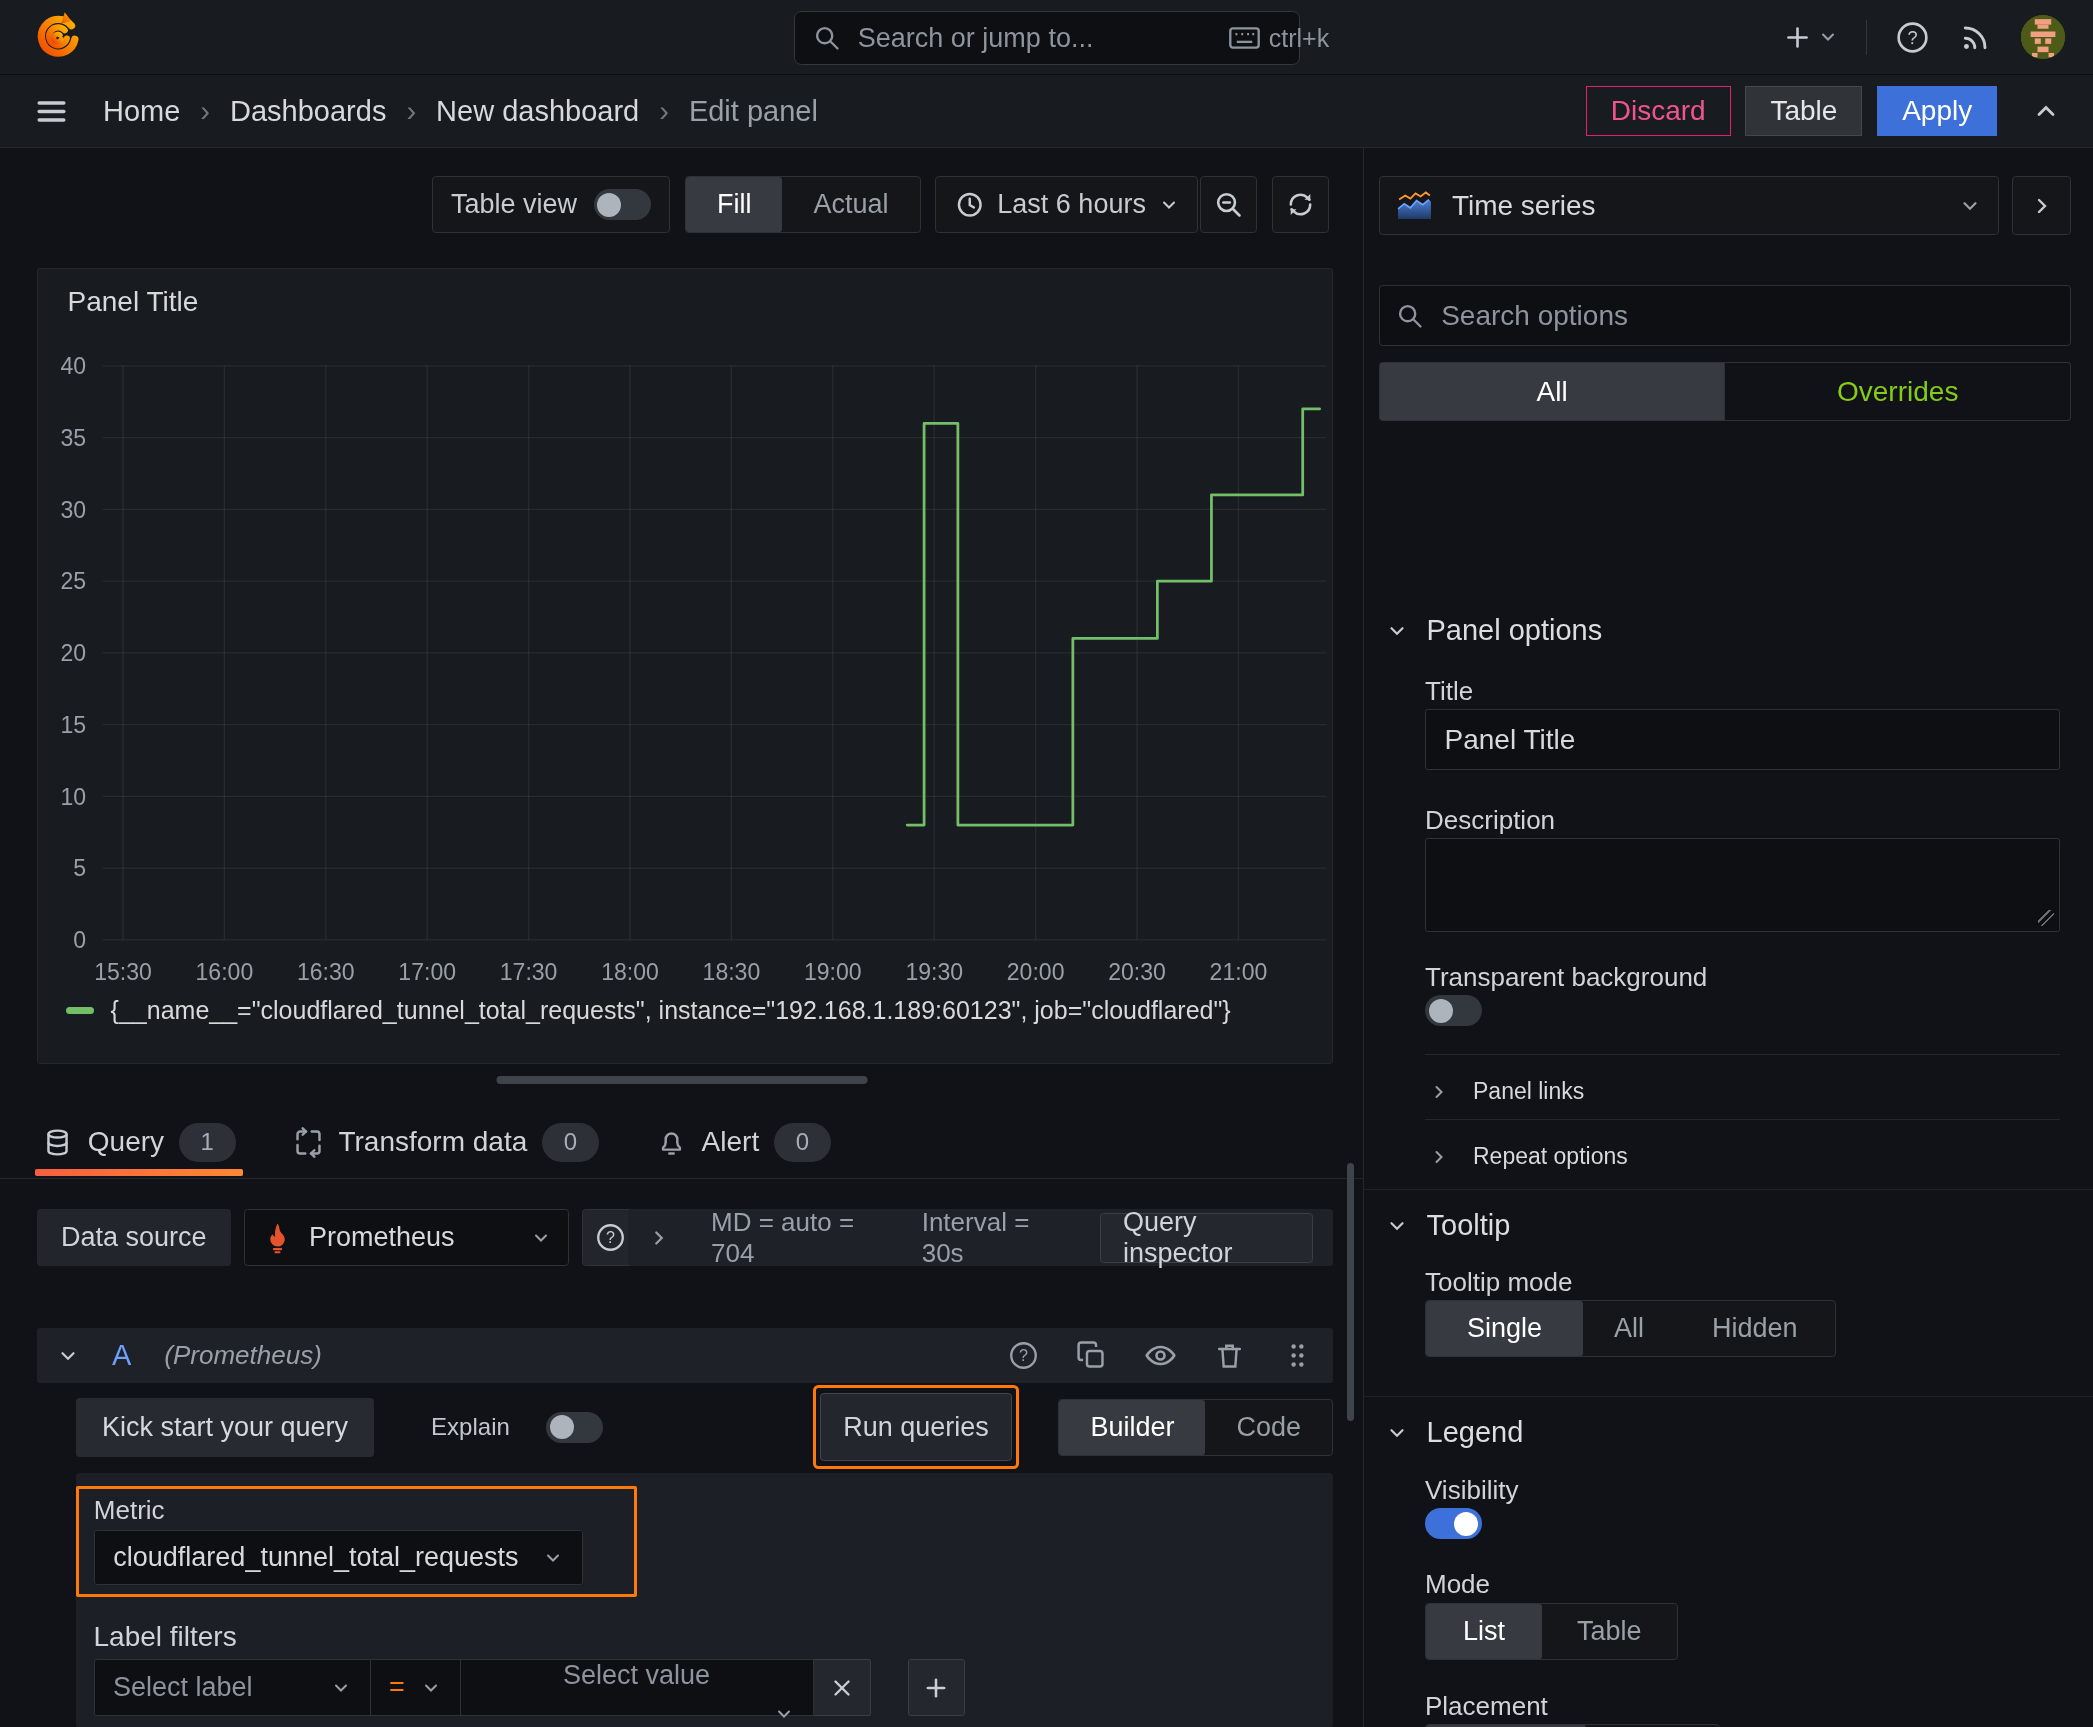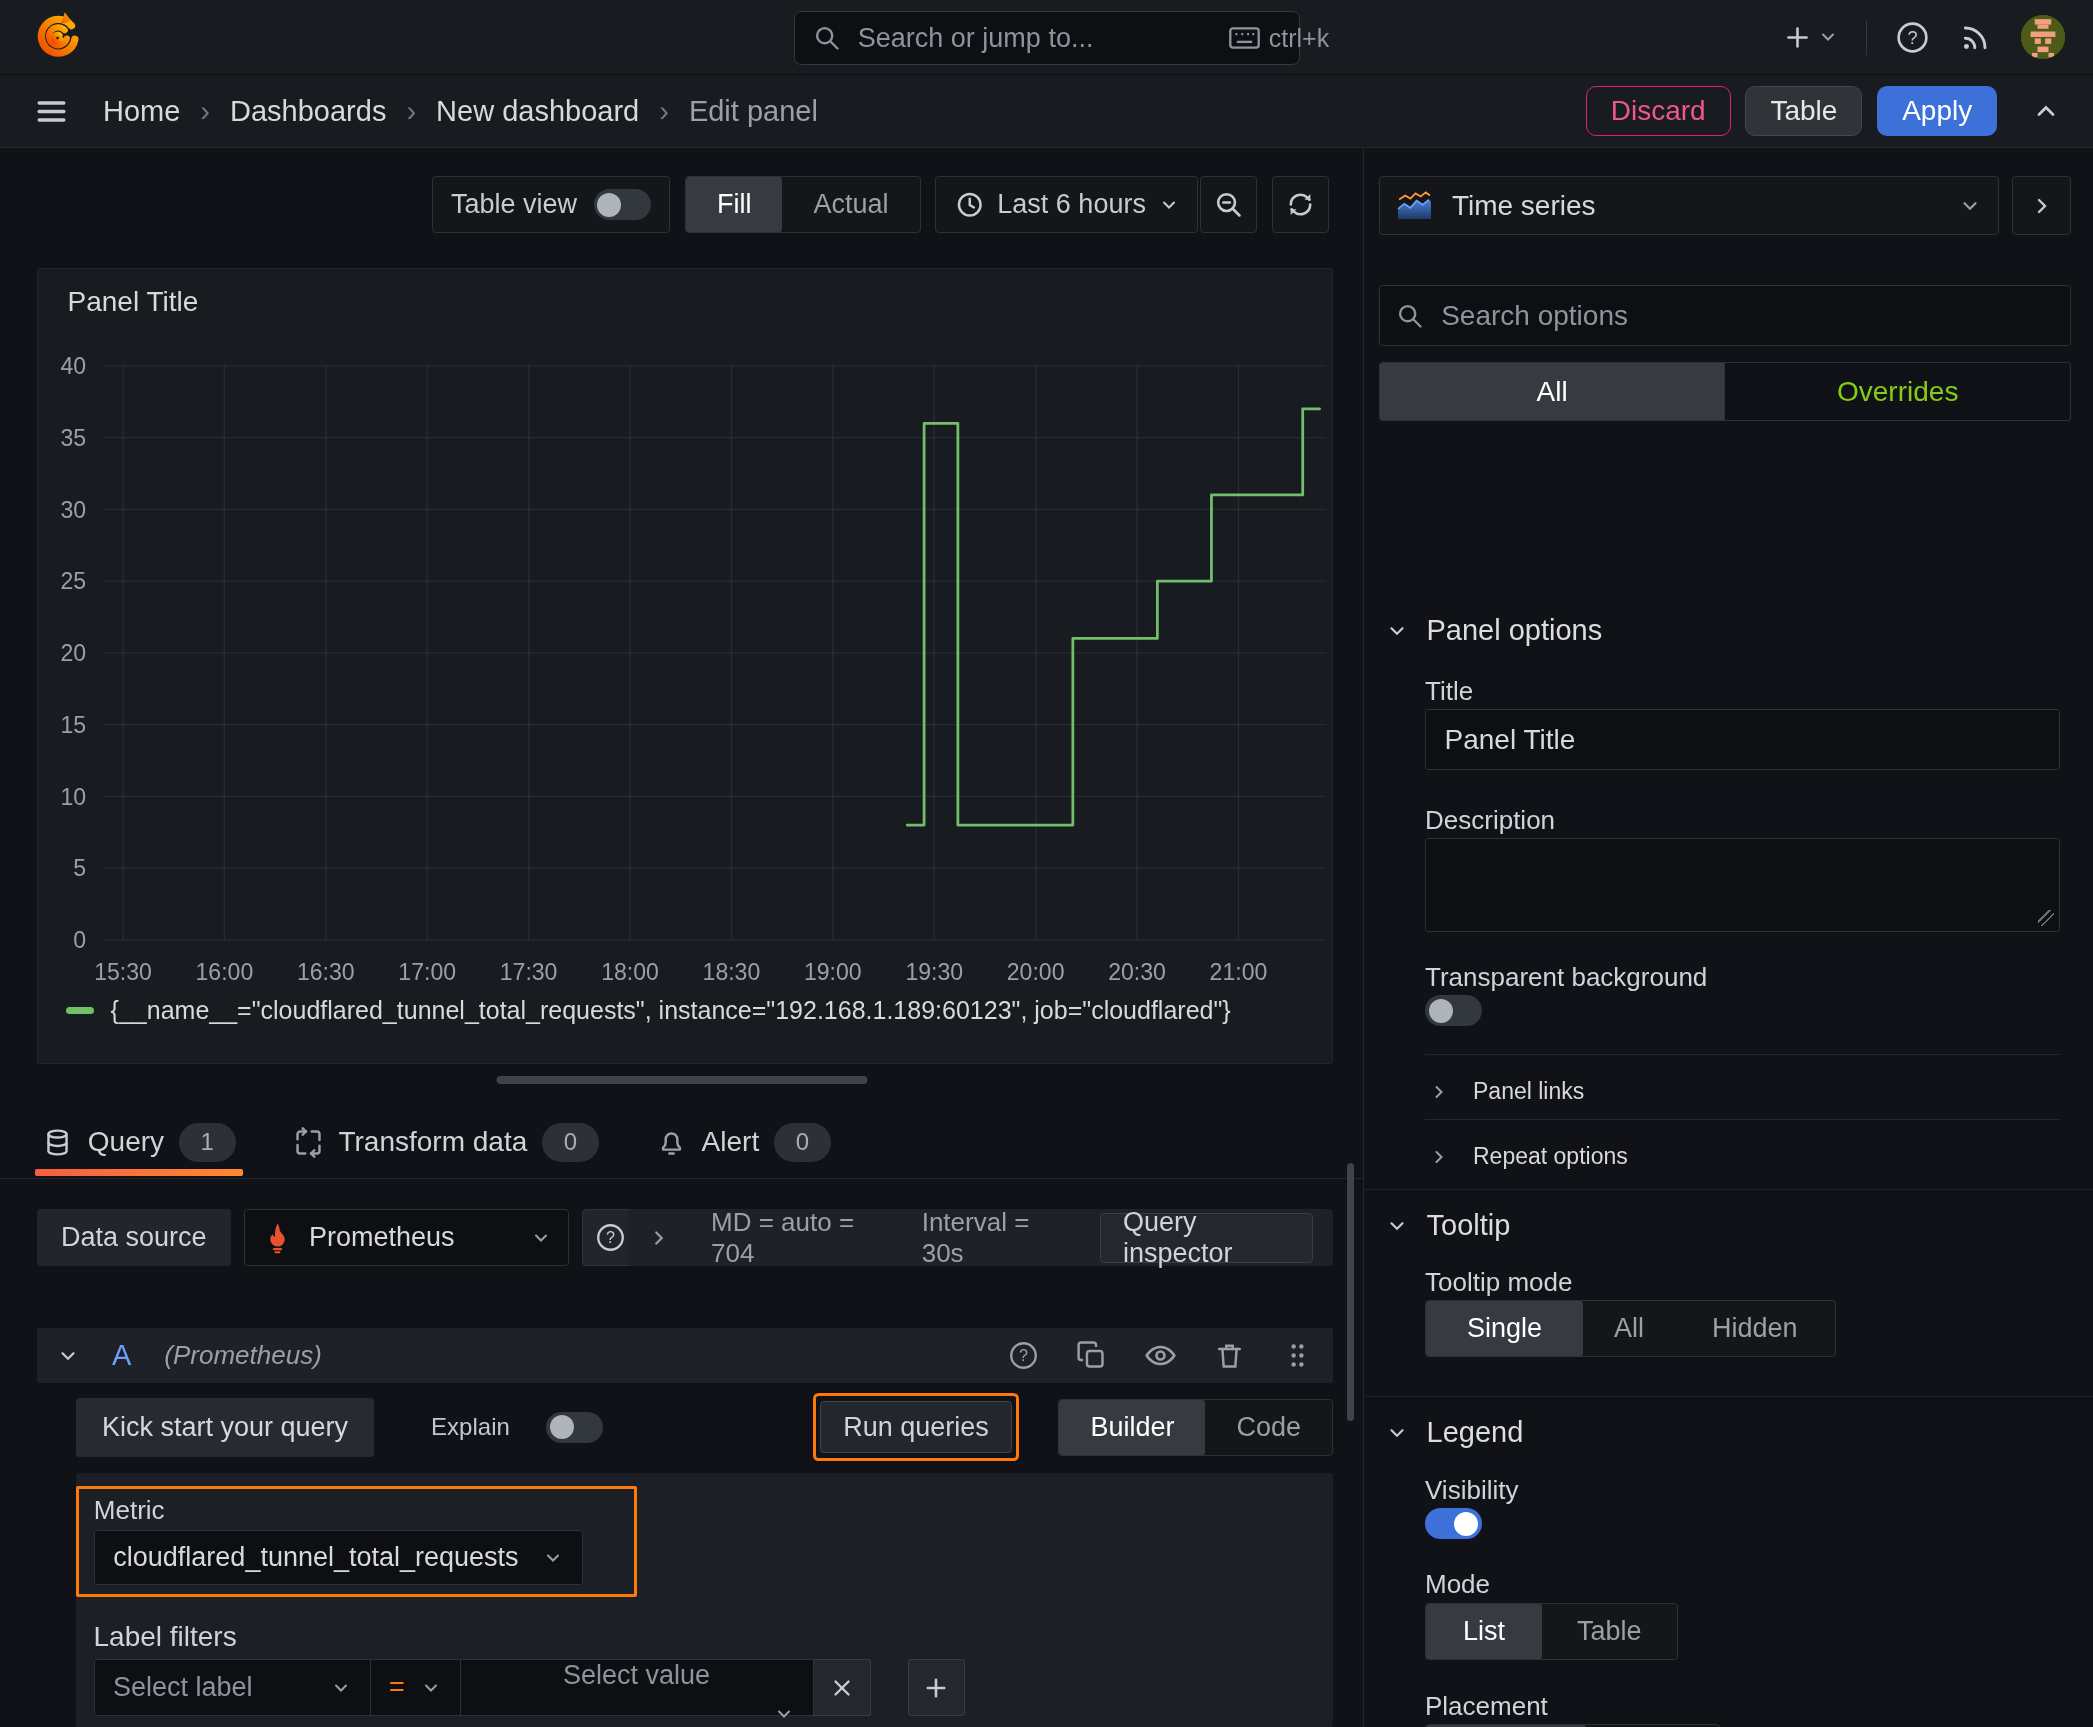--- a/index.html
+++ b/index.html
@@ -21,21 +21,21 @@
   .top-icons{position:absolute;right:28px;top:0;height:74px;display:flex;align-items:center;gap:28px;color:#9aa0a8;}
   .vdiv{width:0.9px;height:35px;background:#33363c;}
   .avatar{width:44px;height:44px;border-radius:50%;overflow:hidden;background:#4e5a18;}
   
   .crumbbar{position:absolute;left:0;top:75px;right:0;height:73px;background:#181b20;border-bottom:0.9px solid #26282c;
             display:flex;align-items:center;padding:0 33px;box-sizing:border-box;}
   .crumbs{display:flex;align-items:center;gap:20px;font-size:29px;color:#d8d9da;margin-left:33px;}
   .crumb-sep{color:#73787f;}
   .crumb-current{color:#9aa0a8;}
   .crumb-actions{margin-left:auto;display:flex;align-items:center;gap:14.8px;}
-  .btn{display:inline-flex;align-items:center;justify-content:center;height:50px;padding:0 24px;border-radius:10px;
+  .btn{display:inline-flex;align-items:center;justify-content:center;height:50px;padding:0 24px;border-radius:0;
        font-size:28px;border:0.9px solid transparent;box-sizing:border-box;cursor:pointer;}
   .btn-discard{border-color:#e0226e;color:#f0558d;background:transparent;}
   .btn-save{background:#303338;color:#e6e7e9;border-color:#44474d;}
   .btn-apply{background:#3d71d9;color:#ffffff;}
   .collapse-chev{margin-left:20px;color:#c7ccd2;}
   
   .left-pane{position:absolute;left:0;top:148px;width:1363px;bottom:0;}
   .lp-toolbar{position:absolute;top:28px;right:34px;display:flex;align-items:center;gap:14.8px;height:57px;}
   .boxctl{display:flex;align-items:center;gap:16.6px;height:57px;border:0.9px solid #2c3235;border-radius:3.7px;
           padding:0 18.5px;color:#c7ccd2;font-size:27px;background:#141619;box-sizing:border-box;}
@@ -85,21 +85,21 @@
   .qhead{position:absolute;top:1180px;left:37px;right:30px;height:55px;background:#1e2127;border-radius:2.8px;
          display:flex;align-items:center;gap:33px;padding:0 20px;box-sizing:border-box;}
   .refid{color:#6e9fff;font-size:29px;}
   .dshint{color:#9aa0a8;font-style:italic;font-size:26px;}
   .qhead-icons{margin-left:auto;display:flex;align-items:center;gap:37px;color:#9aa0a8;}
   .qtools{position:absolute;top:1246px;left:76px;right:30px;height:66px;display:flex;align-items:center;}
   .kick-btn{display:flex;align-items:center;height:59px;padding:0 26px;background:#272a31;border-radius:3.7px;
             color:#d5d8dc;font-size:27px;}
   .explain{display:flex;align-items:center;gap:36px;margin-left:57px;color:#c2c7cf;font-size:24px;}
   .hl-ring{margin-left:auto;border:3.7px solid #ff780a;border-radius:5.5px;padding:4.6px;}
-  .run-btn{display:flex;align-items:center;height:52px;padding:0 22px;background:#23262c;border:0.9px solid #41464e;
+  .run-btn{display:flex;align-items:center;height:68px;padding:0 22px;background:#23262c;border:0.9px solid #41464e;
            border-radius:3.7px;color:#d0d3d7;font-size:27px;box-sizing:border-box;}
   .bc-seg{margin-left:39px;}
   .qbody{position:absolute;top:1325px;left:76px;right:30px;bottom:0;background:#1c1f25;border-radius:3.7px;}
   .metric-ring{position:absolute;left:0;top:13px;width:561px;height:111px;border:3.7px solid #ff780a;border-radius:1.8px;
                box-sizing:border-box;}
   .metric-label{position:absolute;left:14.8px;top:5.5px;font-size:26px;color:#d0d3d7;}
   .metric-select{position:absolute;left:14.8px;top:41px;width:489px;height:55px;background:#0d0f13;border:0.9px solid #2c3235;
                  border-radius:2.8px;display:flex;align-items:center;gap:16.6px;padding:0 18.5px;box-sizing:border-box;
                  color:#d8d9da;font-size:27px;}
   .metric-select .chev{margin-left:auto;color:#9aa0a8;}

